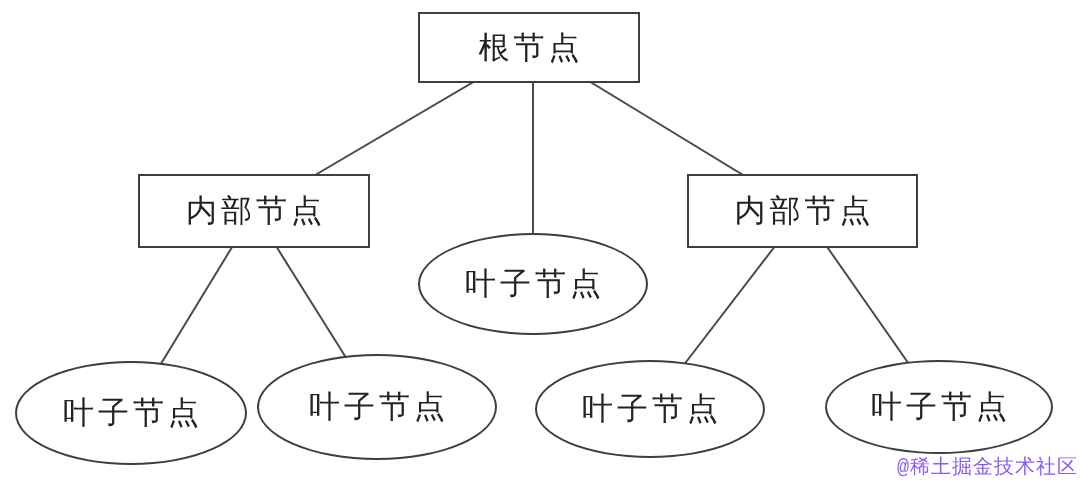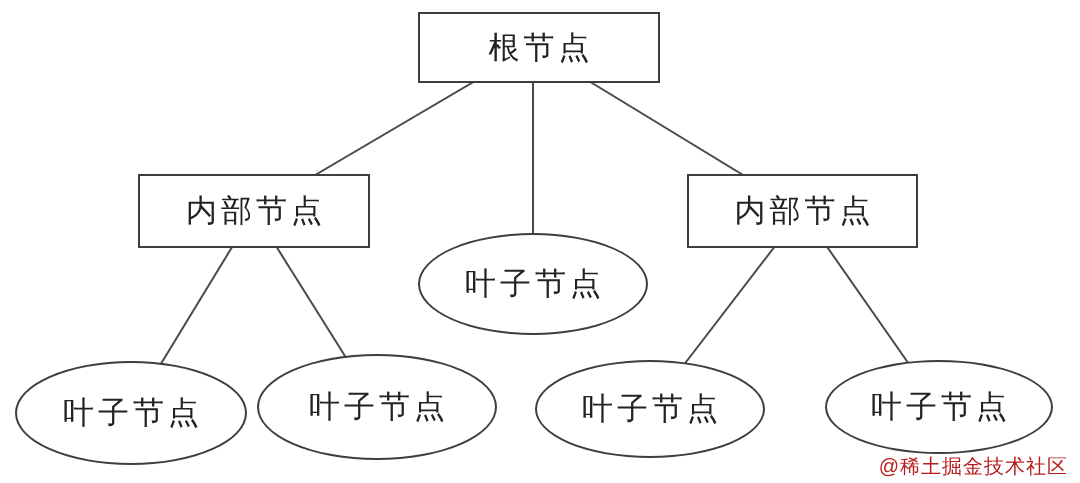--- a/index.html
+++ b/index.html
@@ -28,37 +28,37 @@
     justify-content: center;
     color: #222222;
     font-size: 31px;
     letter-spacing: 4px;
     text-indent: 4px;
     white-space: nowrap;
   }
   .node.ellipse { border-radius: 50%; }
   .node.rect    { border-radius: 0; }
   
-  #n-root          { left: 418px; top: 12px;  width: 242px; height: 71px; }
+  #n-root          { left: 418px; top: 12px;  width: 222px; height: 71px; }
   #n-internal-left { left: 138px; top: 174px; width: 232px; height: 74px; }
   #n-internal-right{ left: 687px; top: 174px; width: 231px; height: 74px; }
   #n-leaf-middle   { left: 418px; top: 233px; width: 230px; height: 102px; }
   #n-leaf-1        { left: 15px;  top: 361px; width: 232px; height: 104px; }
   #n-leaf-2        { left: 257px; top: 354px; width: 240px; height: 106px; }
   #n-leaf-3        { left: 535px; top: 360px; width: 230px; height: 98px; }
   #n-leaf-4        { left: 825px; top: 360px; width: 228px; height: 94px; }
   .watermark {
     position: absolute;
     z-index: 3;
-    right: 12px;
+    right: 2px;
     bottom: 3px;
-    color: #b91c1c;
+    color: #8b5cf6;
     font-size: 20px;
     letter-spacing: 1px;
-    font-family: Liberation Sans, sans-serif;
+    font-family: Liberation Mono, monospace;
   }
 </style>
 </head>
 <body>
 
 <div class="canvas">
 
   <svg class="edges" id="edges-svg" width="1080" height="483" viewBox="0 0 1080 483">
       <line x1="533" y1="47" x2="254" y2="211" stroke="#4a4a4a" stroke-width="2"></line>
       <line x1="533" y1="47" x2="533" y2="284" stroke="#4a4a4a" stroke-width="2"></line>

